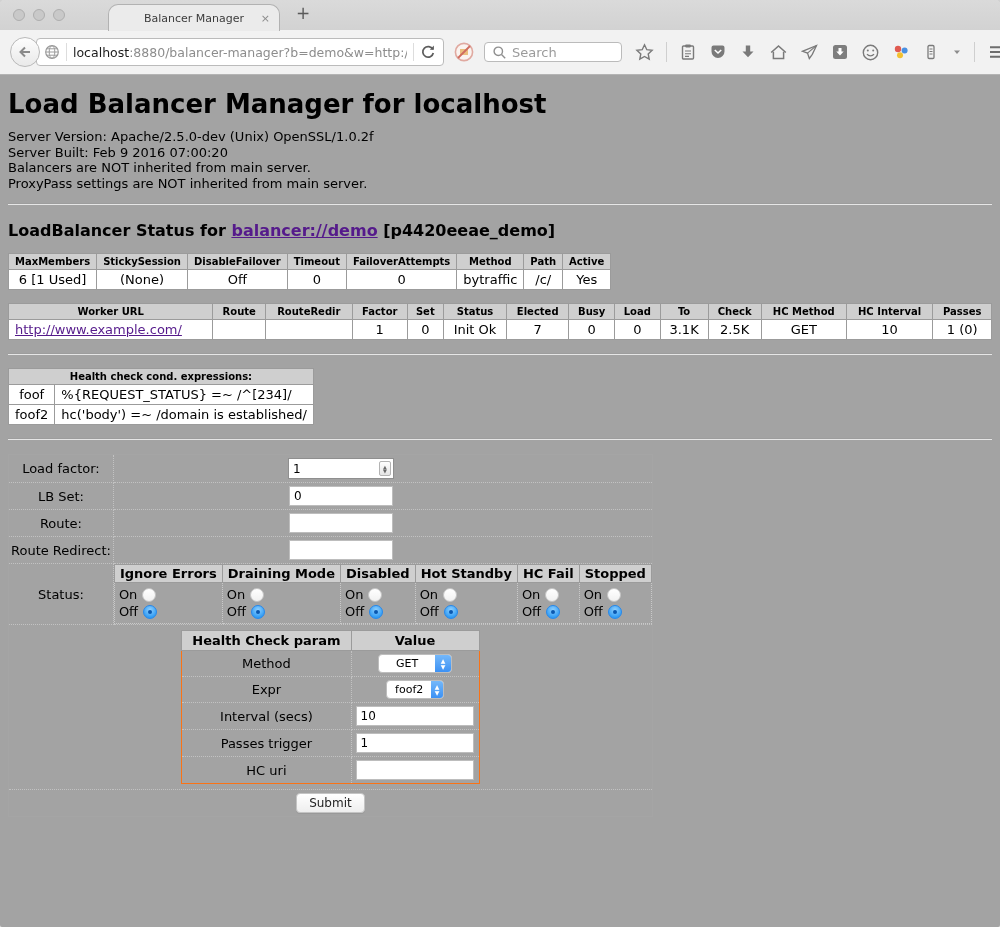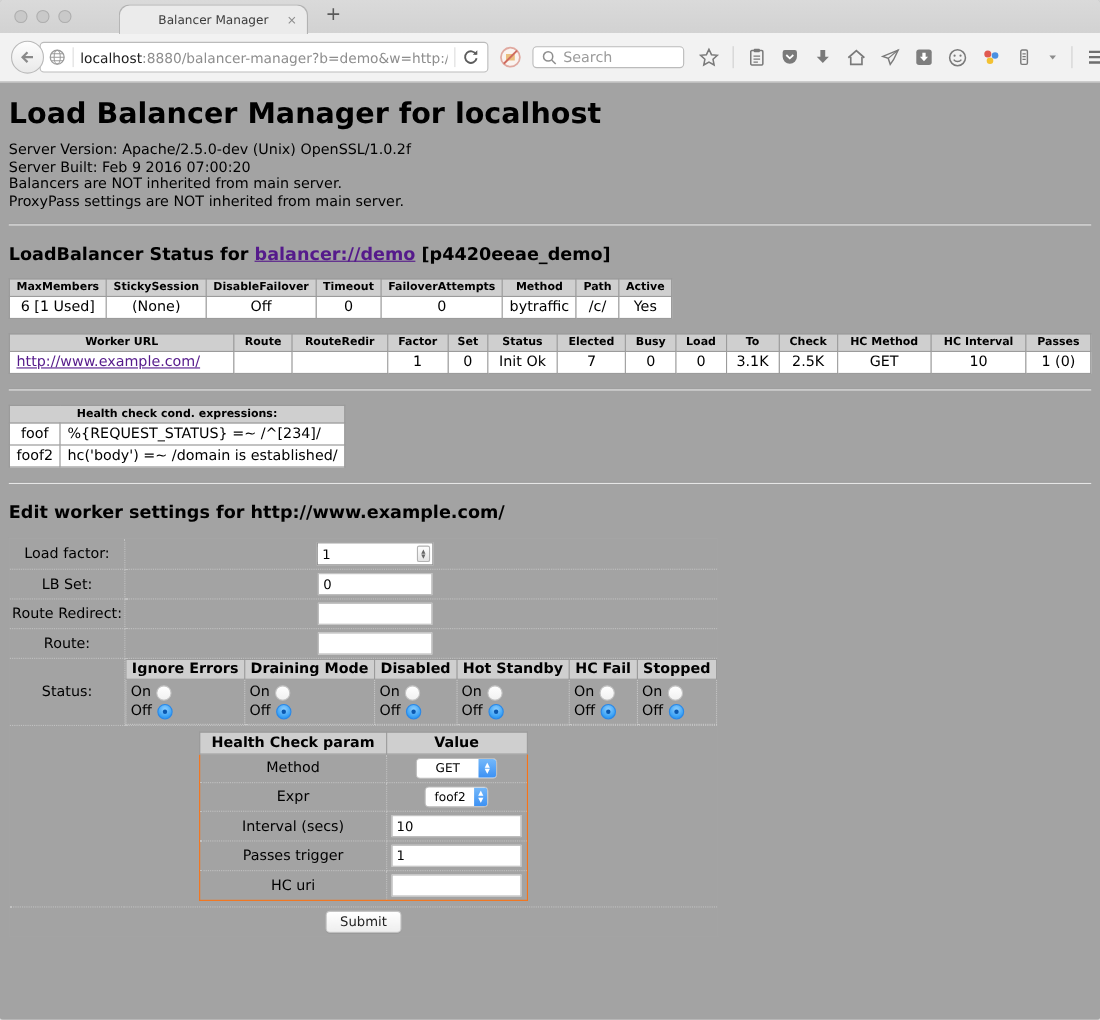--- a/index.html
+++ b/index.html
@@ -319,44 +319,43 @@
       </tr>
       <tr>
         <td>foof2</td>
         <td class="lcell">hc('body') =~ /domain is established/</td>
       </tr>
     </tbody>
       </table>
 
     <hr class="rule">
 
-    <h3 class="sec">Edit worker settings for http://www.example.com/</h3>
 
     <table class="ftable">
       <tbody>
       <tr>
         <td class="flabel">Load factor:</td>
         <td class="fval"><span class="shift"><span class="numwrap">
                   <input type="text" value="1" style="">
                   <span class="stepper">
                     <span>▲</span>
                     <span>▼</span>
                   </span>
                 </span></span></td>
       </tr>
       <tr>
         <td class="flabel">LB Set:</td>
         <td class="fval"><span class="shift"><input class="tin w104" type="text" value="0" style=""></span></td>
       </tr>
       <tr>
+        <td class="flabel">Route:</td>
+        <td class="fval"><span class="shift"><input class="tin w104" type="text" value="" style=""></span></td>
+      </tr>
+      <tr>
         <td class="flabel">Route Redirect:</td>
-        <td class="fval"><span class="shift"><input class="tin w104" type="text" value="" style=""></span></td>
-      </tr>
-      <tr>
-        <td class="flabel">Route:</td>
         <td class="fval"><span class="shift"><input class="tin w104" type="text" value="" style=""></span></td>
       </tr>
       <tr>
         <td class="flabel">Status:</td>
         <td style="padding:0;">
           <table class="stable">
             <tbody>
                   <tr>
               <th>Ignore Errors</th>
               <th>Draining Mode</th>

